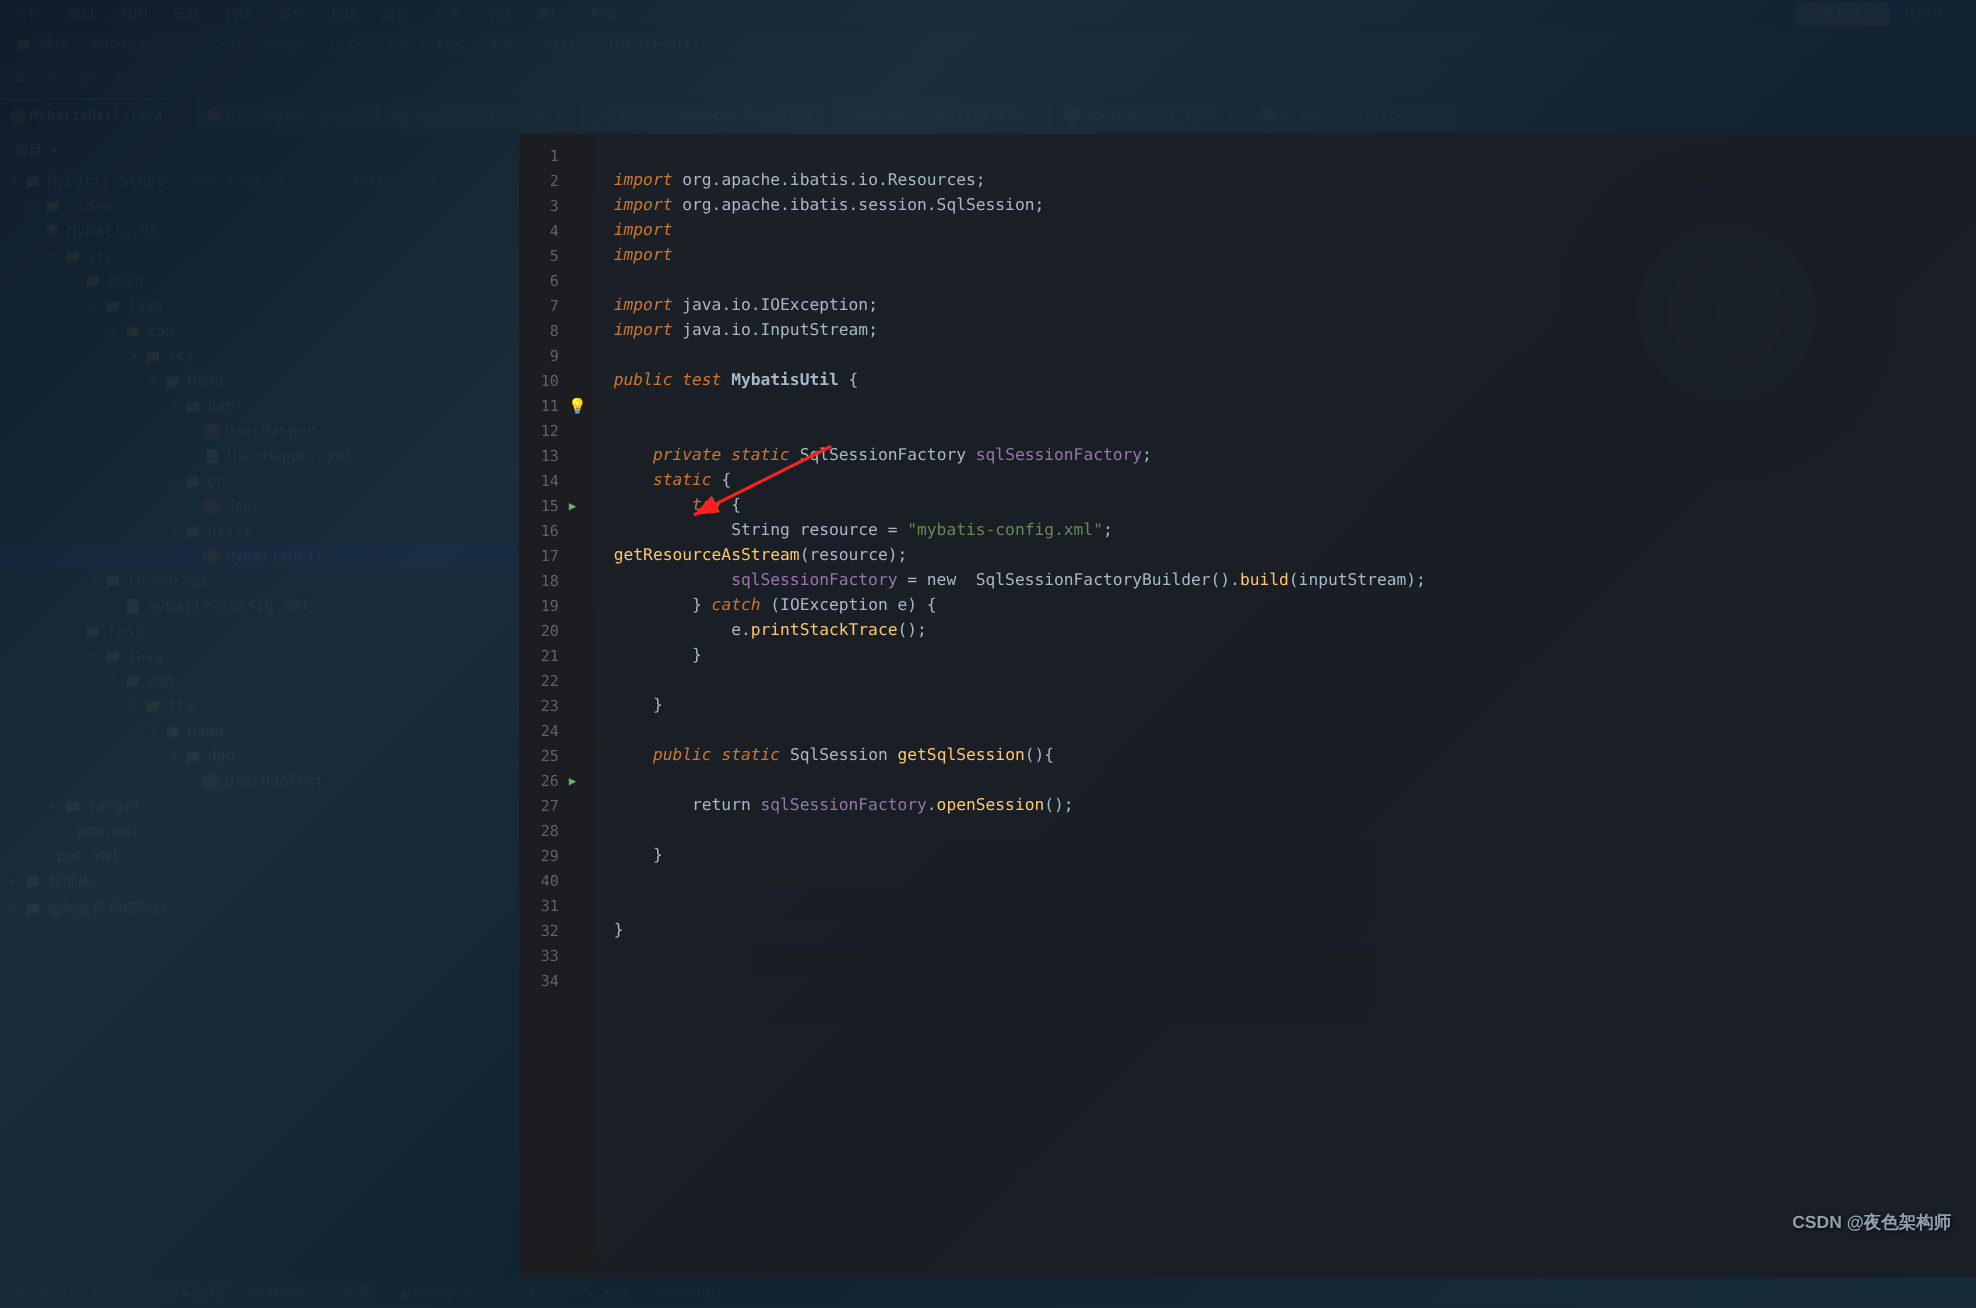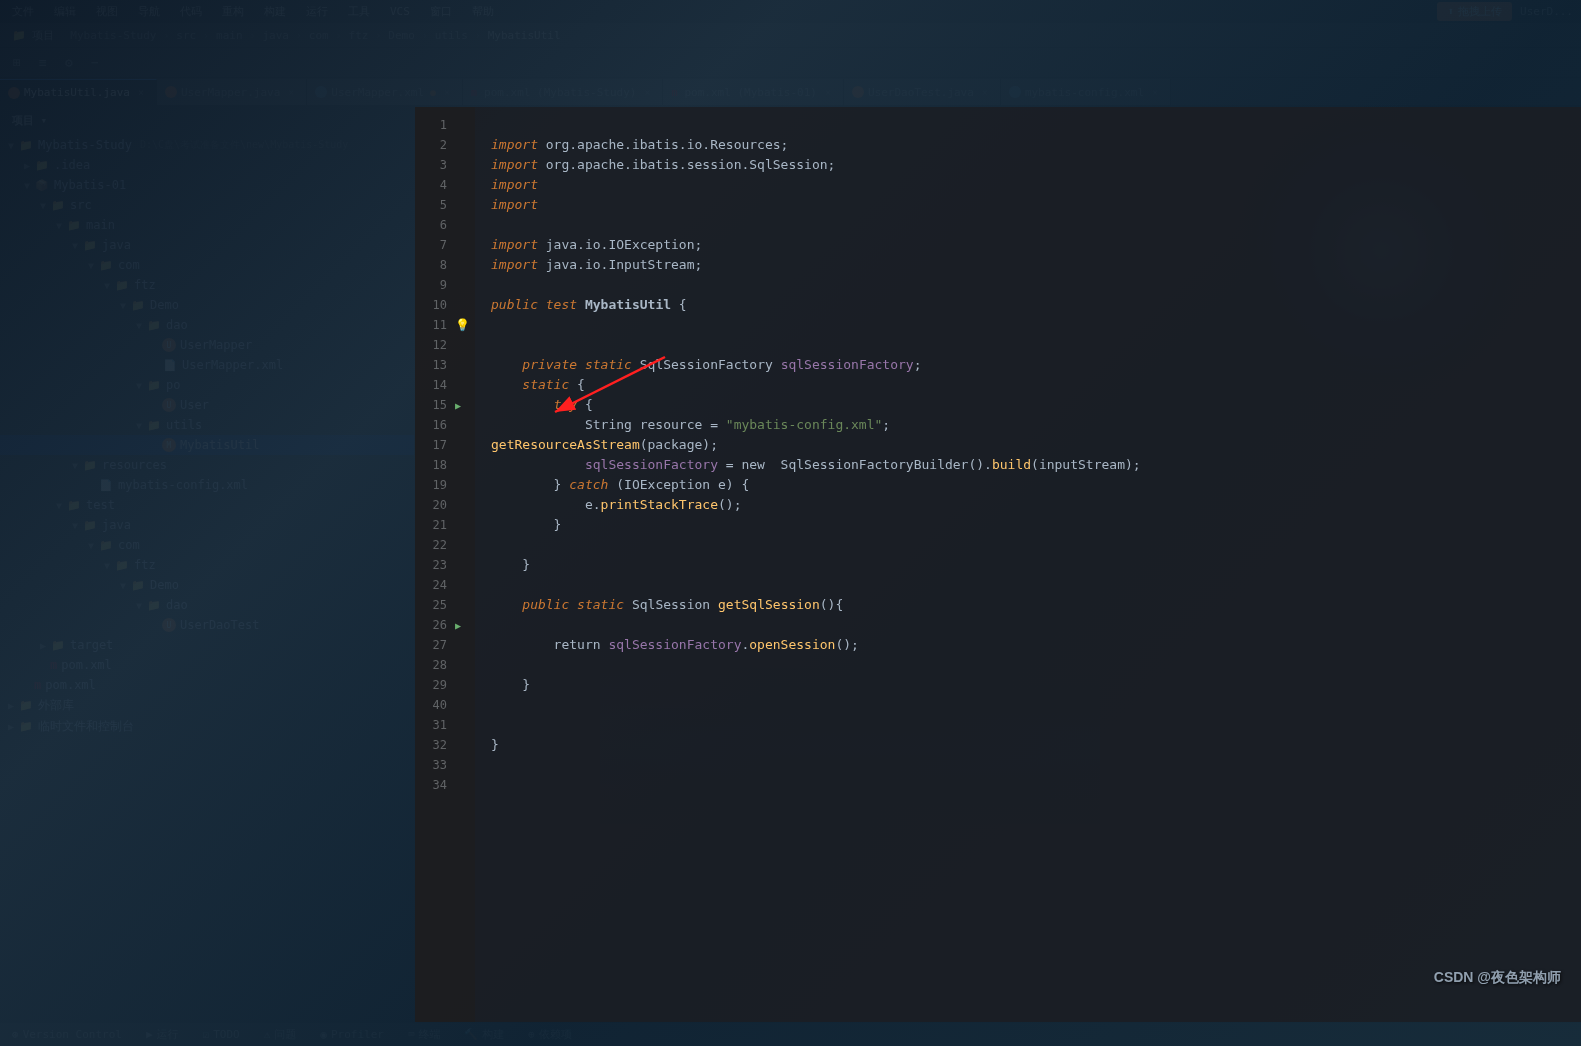--- a/index.html
+++ b/index.html
@@ -696,21 +696,21 @@
           <div class="code-line"><span class="kw">import</span><span class="plain"> java.io.IOException;</span></div>
           <div class="code-line"><span class="kw">import</span><span class="plain"> java.io.InputStream;</span></div>
           <div class="code-line"></div>
           <div class="code-line"><span class="kw">public</span><span class="plain"> </span><span class="kw">test</span><span class="plain"> </span><span class="hi-class">MybatisUtil</span><span class="plain"> {</span></div>
           <div class="code-line"></div>
           <div class="code-line"></div>
           <div class="code-line"><span class="plain">    </span><span class="kw">private</span><span class="plain"> </span><span class="kw">static</span><span class="plain"> </span><span class="type">SqlSessionFactory</span><span class="plain"> </span><span class="var">sqlSessionFactory</span><span class="plain">;</span></div>
           <div class="code-line"><span class="plain">    </span><span class="kw">static</span><span class="plain"> {</span></div>
           <div class="code-line"><span class="plain">        </span><span class="kw">try</span><span class="plain"> {</span></div>
           <div class="code-line"><span class="plain">            String resource = </span><span class="str">"mybatis-config.xml"</span><span class="plain">;</span></div>
-          <div class="code-line"><span class="fn">getResourceAsStream</span><span class="plain">(package);</span></div>
+          <div class="code-line"><span class="fn">getResourceAsStream</span><span class="plain">(resource);</span></div>
           <div class="code-line"><span class="plain">            </span><span class="var">sqlSessionFactory</span><span class="plain"> = new  SqlSessionFactoryBuilder().</span><span class="fn">build</span><span class="plain">(inputStream);</span></div>
           <div class="code-line"><span class="plain">        } </span><span class="kw">catch</span><span class="plain"> (IOException e) {</span></div>
           <div class="code-line"><span class="plain">            e.</span><span class="fn">printStackTrace</span><span class="plain">();</span></div>
           <div class="code-line"><span class="plain">        }</span></div>
           <div class="code-line"></div>
           <div class="code-line"><span class="plain">    }</span></div>
           <div class="code-line"></div>
           <div class="code-line"><span class="plain">    </span><span class="kw">public</span><span class="plain"> </span><span class="kw">static</span><span class="plain"> </span><span class="type">SqlSession</span><span class="plain"> </span><span class="fn">getSqlSession</span><span class="plain">(){</span></div>
           <div class="code-line"></div>
           <div class="code-line"><span class="plain">        return </span><span class="var">sqlSessionFactory</span><span class="plain">.</span><span class="fn">openSession</span><span class="plain">();</span></div>

